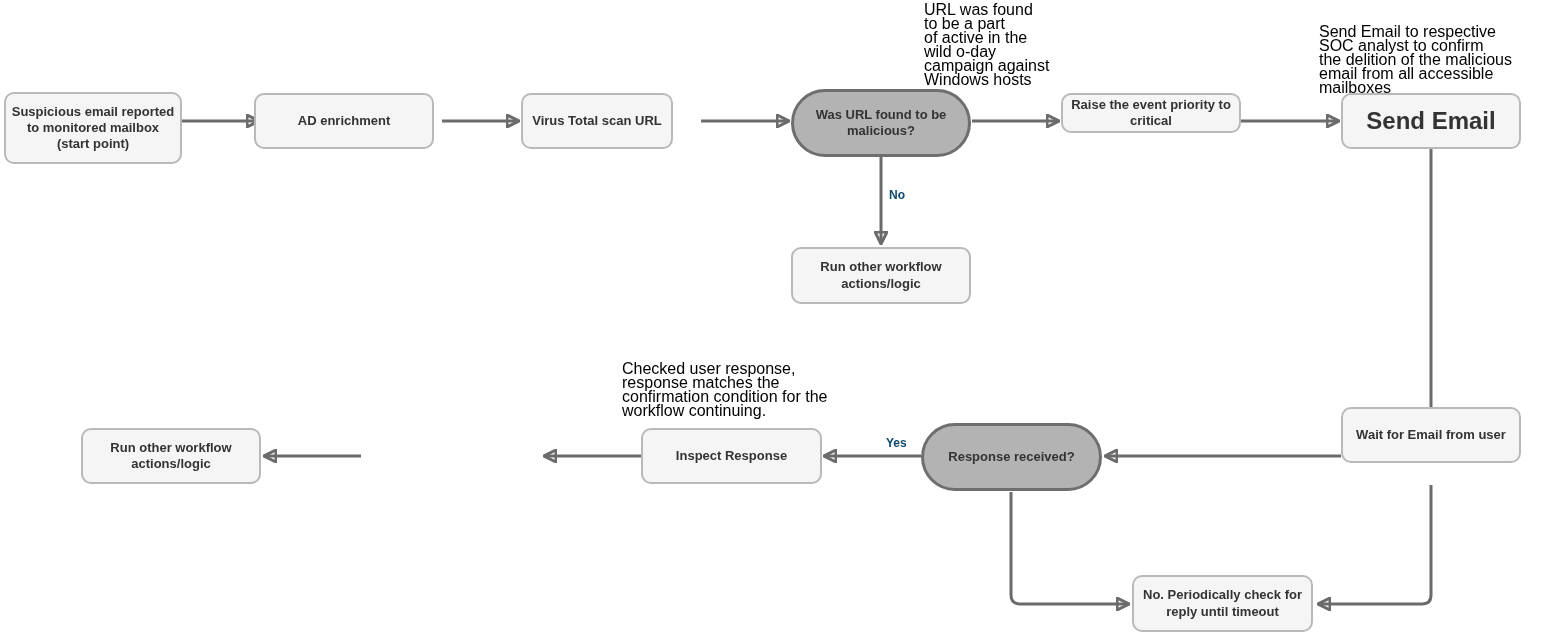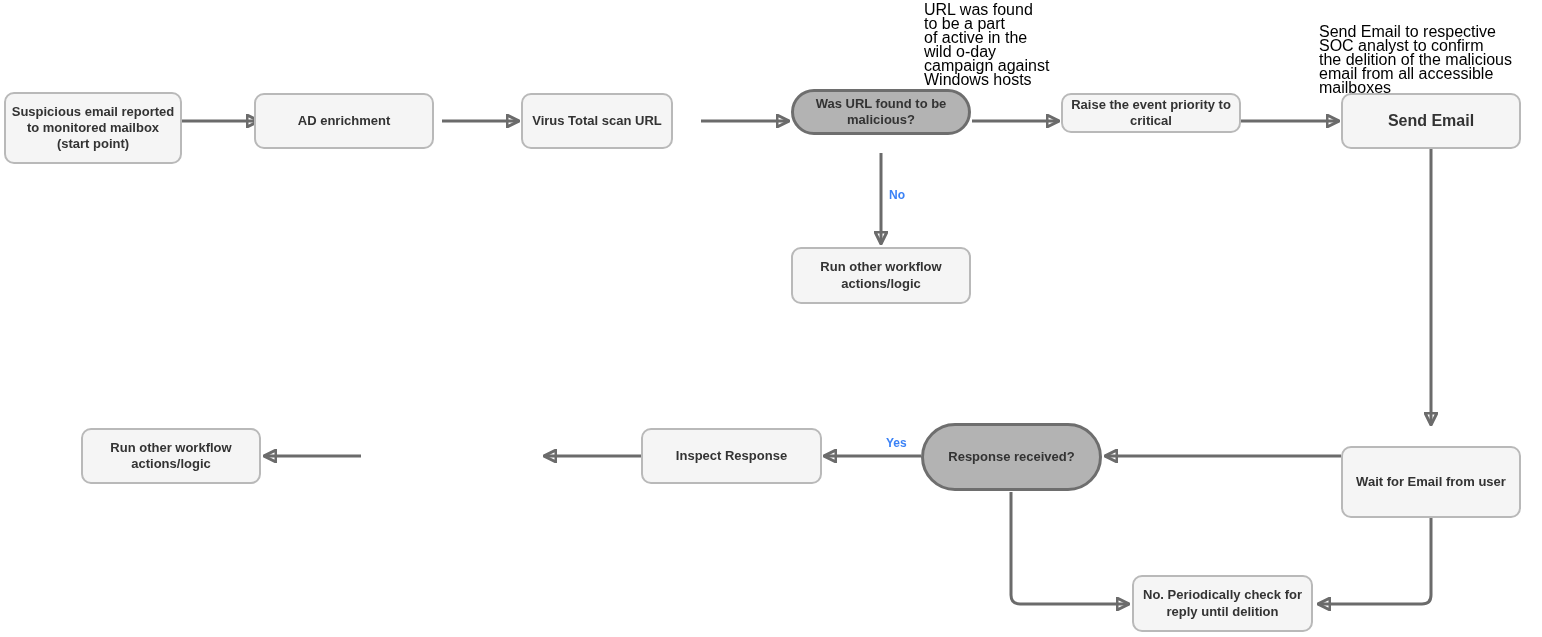--- a/index.html
+++ b/index.html
@@ -9,22 +9,22 @@
   }
   .connectors{position:absolute;left:0;top:0;width:1542px;height:637px;}
   .connectors path{fill:none;stroke:#6b6b6b;stroke-width:3;}
   .node{
     position:absolute;display:flex;align-items:center;justify-content:center;
     text-align:center;background:#f5f5f5;border:2.5px solid #b9b9b9;border-radius:10px;
     color:#333333;font-size:13px;font-weight:700;line-height:1.25;
     padding:2px 5px;box-sizing:border-box;
   }
   .node.decision{background:#b3b3b3;border:3px solid #6e6e6e;border-radius:36px;}
-  .node.big{font-size:16px;}
-  .edge-label{position:absolute;font-size:12px;font-weight:700;color:#3b82f6;}
+  .node.big{font-size:24px;}
+  .edge-label{position:absolute;font-size:12px;font-weight:700;color:#0c4a6e;}
   .annotation{
     position:absolute;font-size:16px;font-weight:400;line-height:14px;color:#000000;
     text-align:left;white-space:pre-line;
   }
 </style>
 </head>
 <body>
 
 <div class="canvas">
 
@@ -54,21 +54,21 @@
   </div>
 
   <div class="node" style="left:254px;top:93px;width:180px;height:56px">
     <span>AD enrichment</span>
   </div>
 
   <div class="node" style="left:521px;top:93px;width:152px;height:56px">
     <span>Virus Total scan URL</span>
   </div>
 
-  <div class="node decision" style="left:791px;top:89px;width:180px;height:46px">
+  <div class="node decision" style="left:791px;top:89px;width:180px;height:68px">
     <span>Was URL found to be malicious?</span>
   </div>
 
   <div class="node" style="left:1061px;top:93px;width:180px;height:40px">
     <span>Raise the event priority to critical</span>
   </div>
 
   <div class="node big" style="left:1341px;top:93px;width:180px;height:56px">
     <span>Send Email</span>
   </div>
@@ -83,35 +83,39 @@
 
 
   <div class="node decision" style="left:921px;top:423px;width:181px;height:68px">
     <span>Response received?</span>
   </div>
 
   <div class="node" style="left:641px;top:428px;width:181px;height:56px">
     <span>Inspect Response</span>
   </div>
 
-  <div class="node" style="left:1341px;top:446px;width:180px;height:72px">
+  <div class="node" style="left:1341px;top:407px;width:180px;height:56px">
     <span>Wait for Email from user</span>
   </div>
 
   <div class="node" style="left:1132px;top:575px;width:181px;height:57px">
-    <span>No. Periodically check for reply until delition</span>
+    <span>No. Periodically check for reply until timeout</span>
   </div>
 
   <div class="edge-label" style="left:889px;top:188px">No</div>
   <div class="edge-label" style="left:886px;top:436px">Yes</div>
 
   <div class="annotation" style="left:924px;top:3px;width:170px">URL was found
 to be a part
 of active in the
 wild o-day
 campaign against
 Windows hosts</div>
   <div class="annotation" style="left:1319px;top:25px;width:230px">Send Email to respective
 SOC analyst to confirm
 the delition of the malicious
 email from all accessible mailboxes</div>
+  <div class="annotation" style="left:622px;top:362px;width:240px">Checked user response,
+response matches the
+confirmation condition for the
+workflow continuing.</div>
 
 </div>
 
 </body></html>

